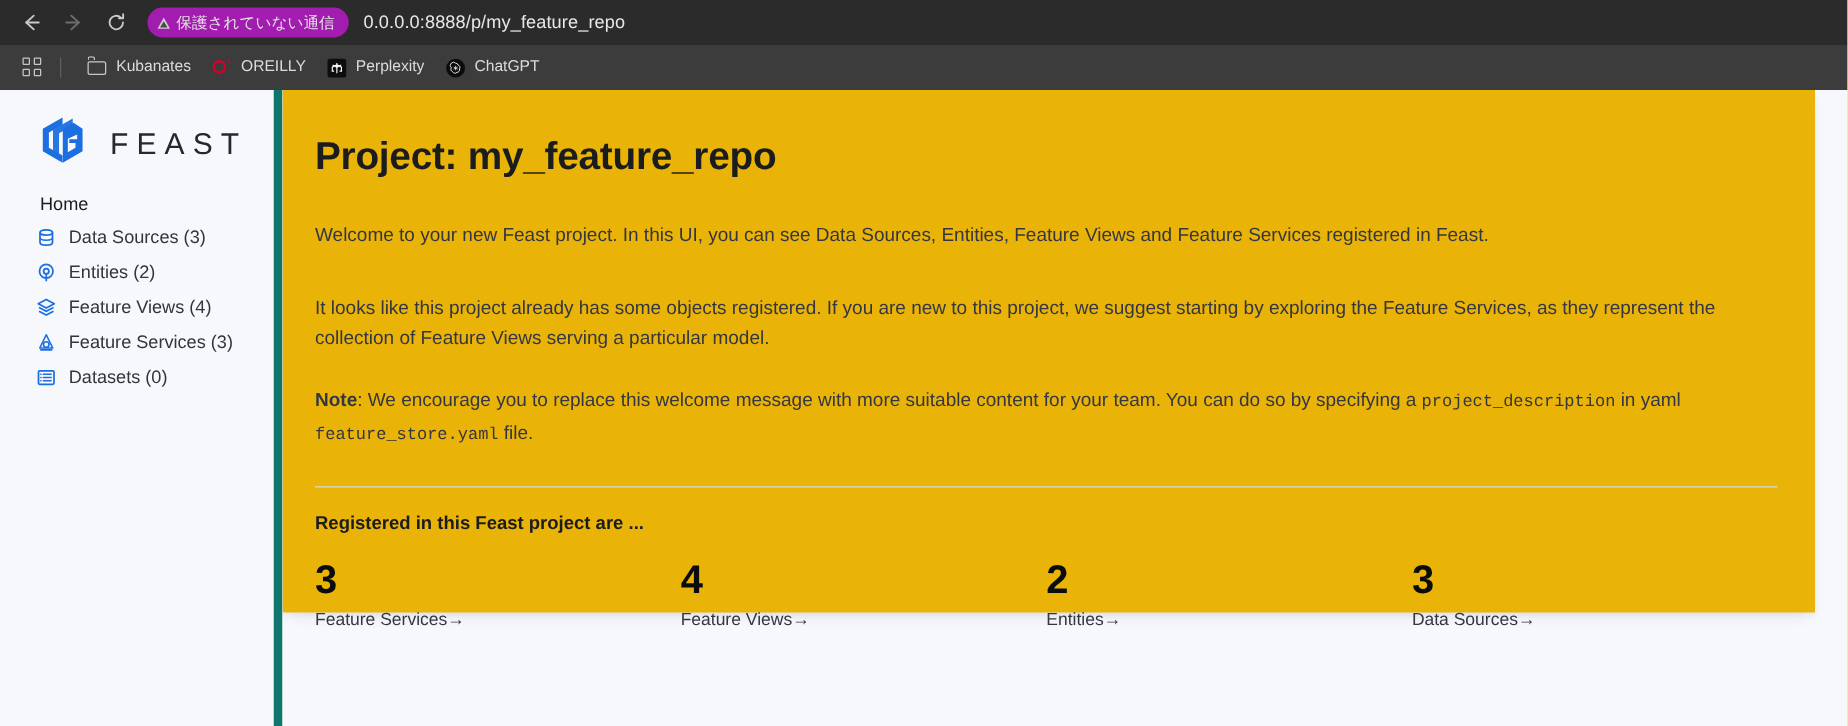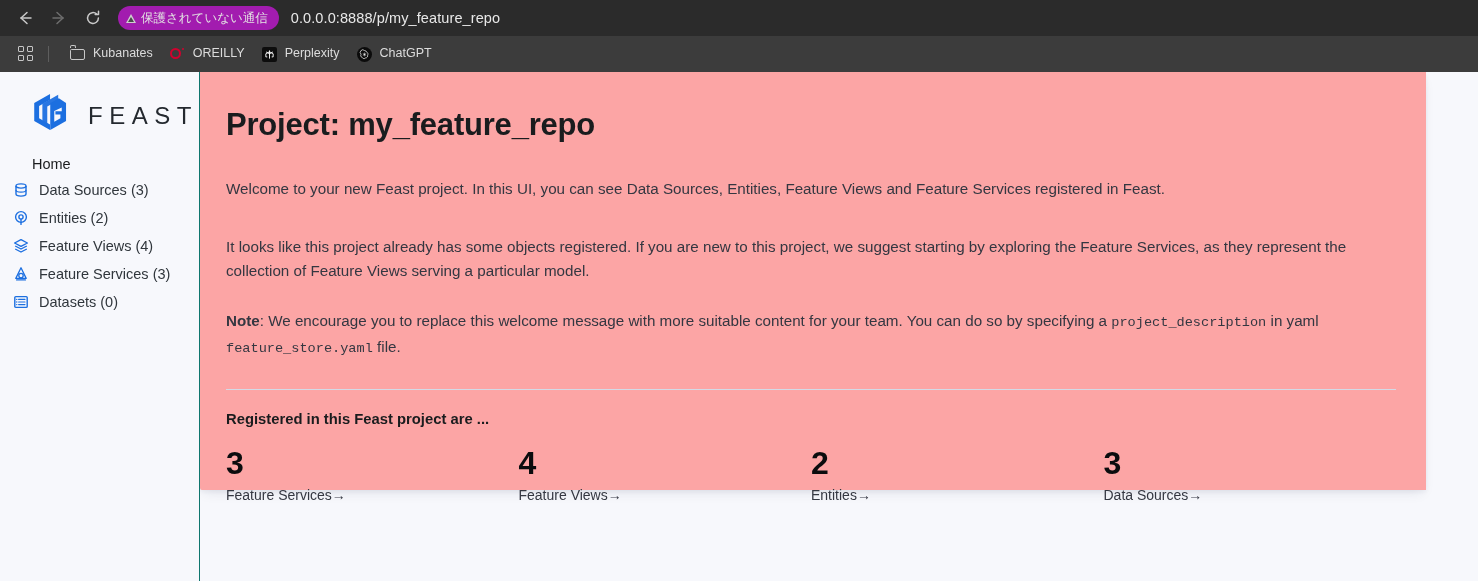--- a/index.html
+++ b/index.html
@@ -177,24 +177,24 @@
   
   .page {
     height: 509px;
     display: flex;
     background: #ffffff;
     position: relative;
   }
 
   
   .sidebar {
-    width: 200px;
+    width: 226px;
     flex: none;
     background: #f7f8fc;
-    border-right: 1px solid #0f766e;
+    border-right: 7px solid #0f766e;
     box-sizing: border-box;
     padding: 0;
   }
   .brand {
     display: flex;
     align-items: center;
     gap: 14px;
     padding: 26px 0 0 28px;
     height: 62px;
     box-sizing: border-box;
@@ -230,36 +230,36 @@
     margin: 22px 0 4px 32px;
     font-size: 14.5px;
     font-weight: 400;
     color: #1a1c1e;
   }
   .nav-list { margin: 0; padding: 0; list-style: none; }
   .nav-item {
     display: flex;
     align-items: center;
     gap: 10px;
-    padding: 5px 0 5px 12px;
+    padding: 5px 0 5px 28px;
     font-size: 14.5px;
     color: #30363c;
     line-height: 18px;
   }
   .nav-ico { width: 17px; height: 17px; flex: none; display: flex; align-items: center; justify-content: center; }
 
   
   .main-wrap {
     flex: 1;
     background: #f7f8fc;
     position: relative;
     overflow: hidden;
   }
   .content-card {
-    background: #fca5a5;
+    background: #eab308;
     position: absolute;
     left: 0; top: 0;
     width: 1226px;
     height: 418px;
     box-sizing: border-box;
     padding: 34px 30px 0 26px;
     border-bottom-left-radius: 2px;
     box-shadow: 0 6px 12px -4px rgba(30,40,70,.10), 0 2px 4px rgba(30,40,70,.05);
   }
   h1.page-title {

